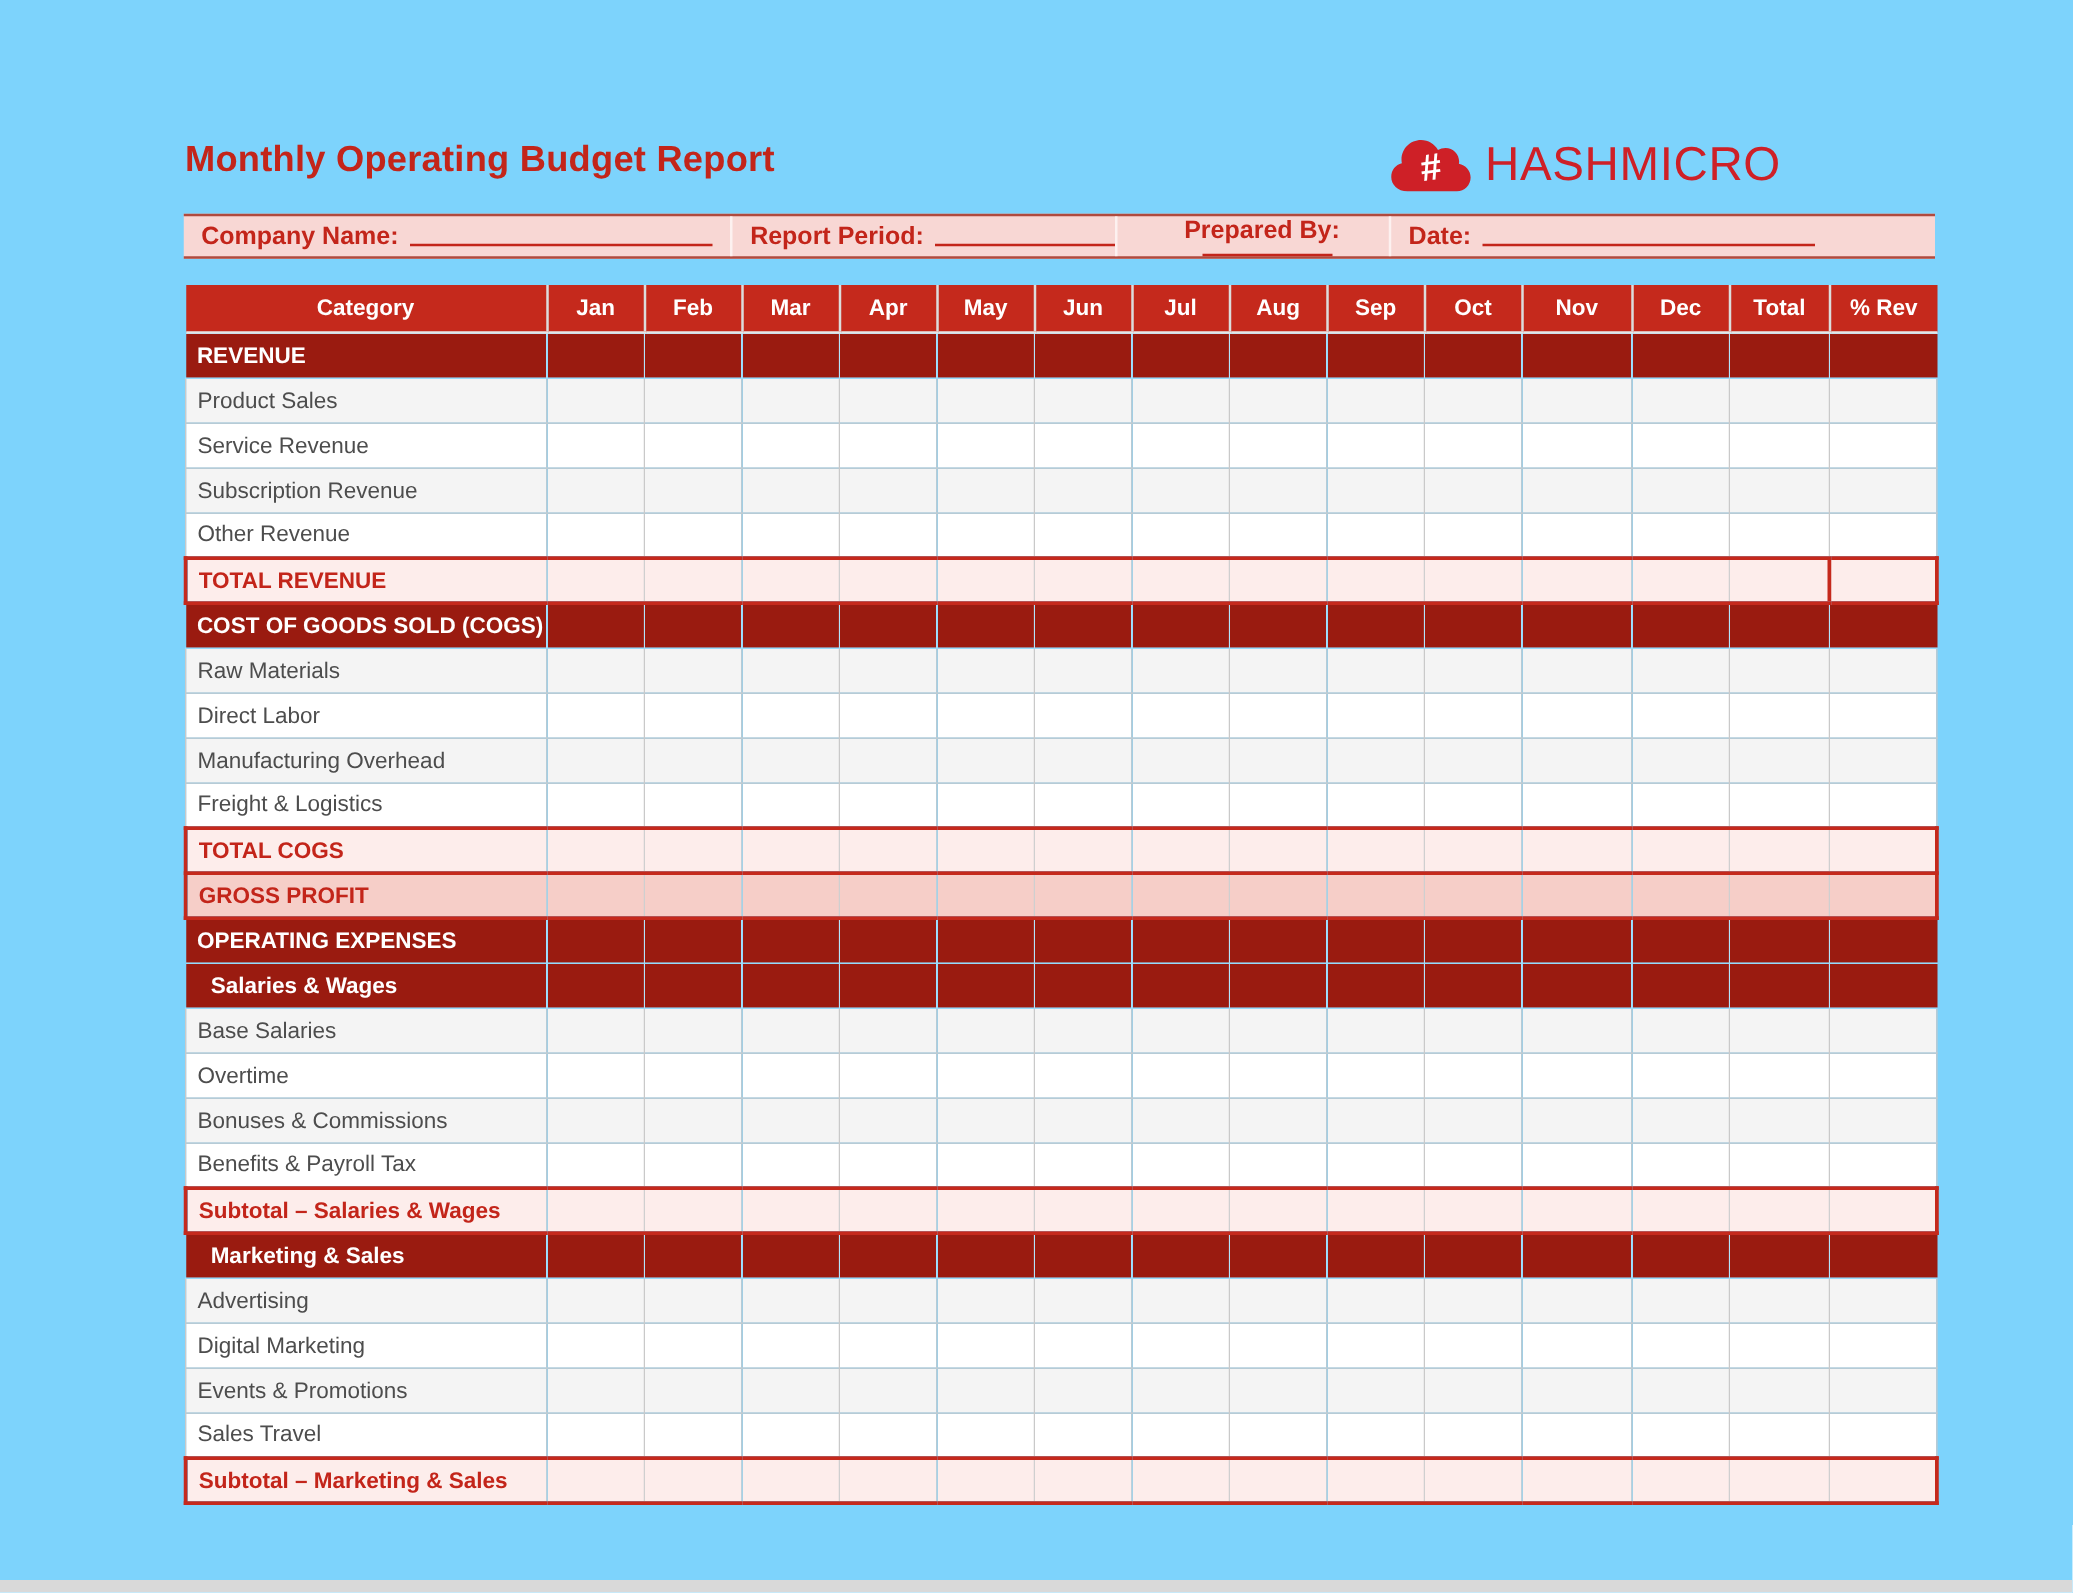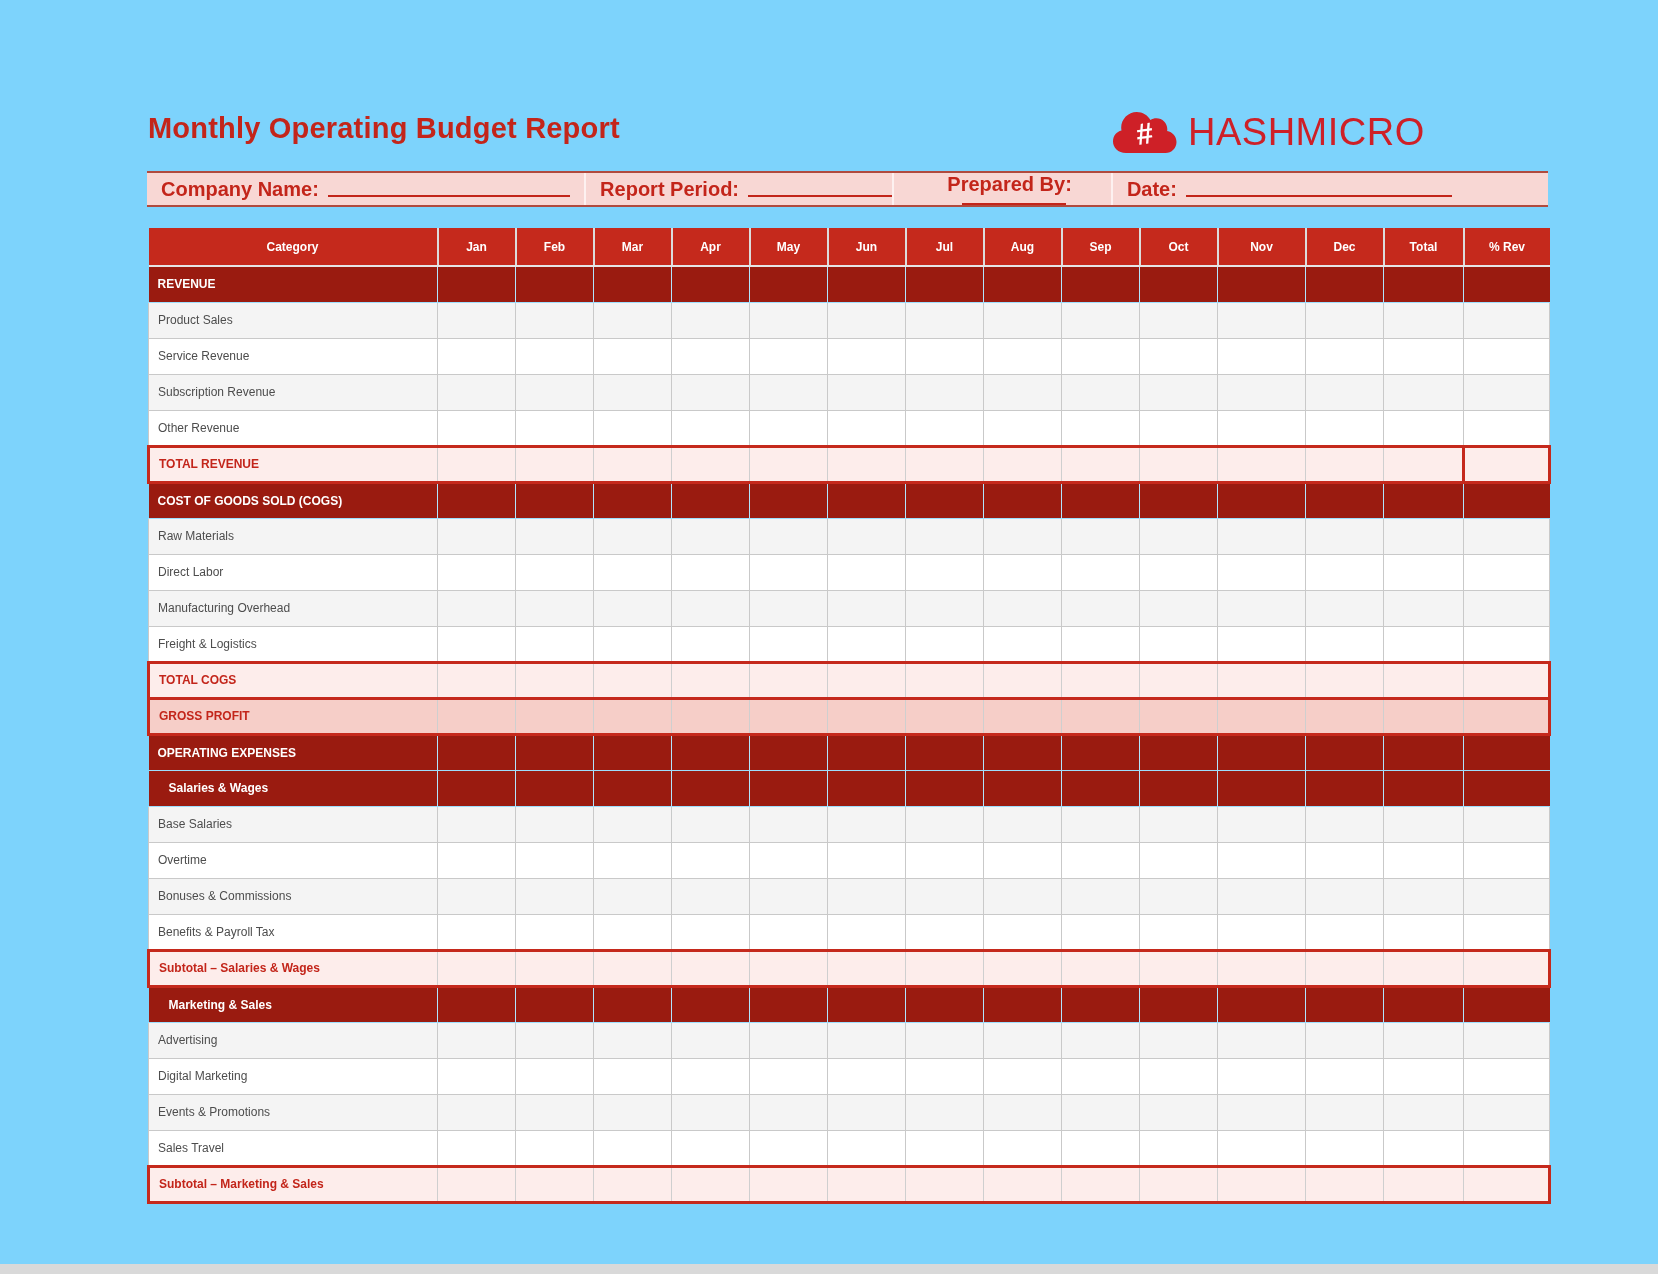--- a/index.html
+++ b/index.html
@@ -71,21 +71,21 @@
   .u-period  { width: 178px; }
   .u-prepared{ width: 104px; }
   .u-date    { width: 266px; }
   
   table.budget {
     position: absolute;
     left: 147px; top: 228px;
     width: 1401px;
     border-collapse: collapse;
     table-layout: fixed;
-    font-size: 12px;
+    font-size: 18px;
   }
   table.budget th {
     background: #C5291C;
     color: #ffffff;
     font-weight: bold;
     height: 38px;
     text-align: center;
     border-left: 2px solid #DCDCDC;
     border-bottom: 2px solid #E6E6E6;
     padding: 0 2px;

